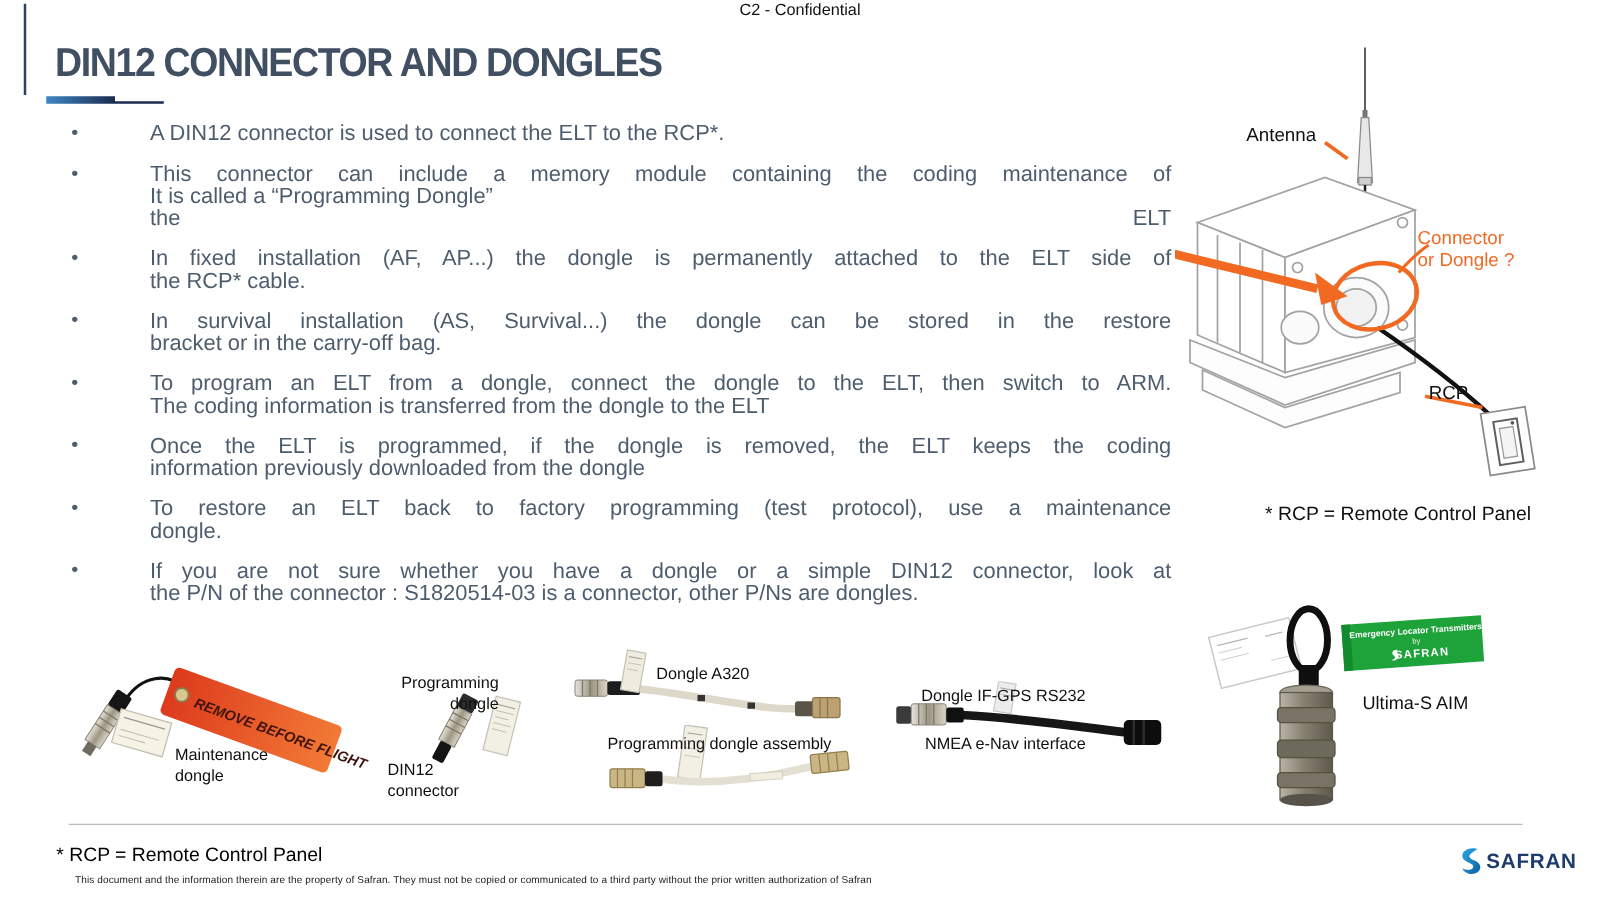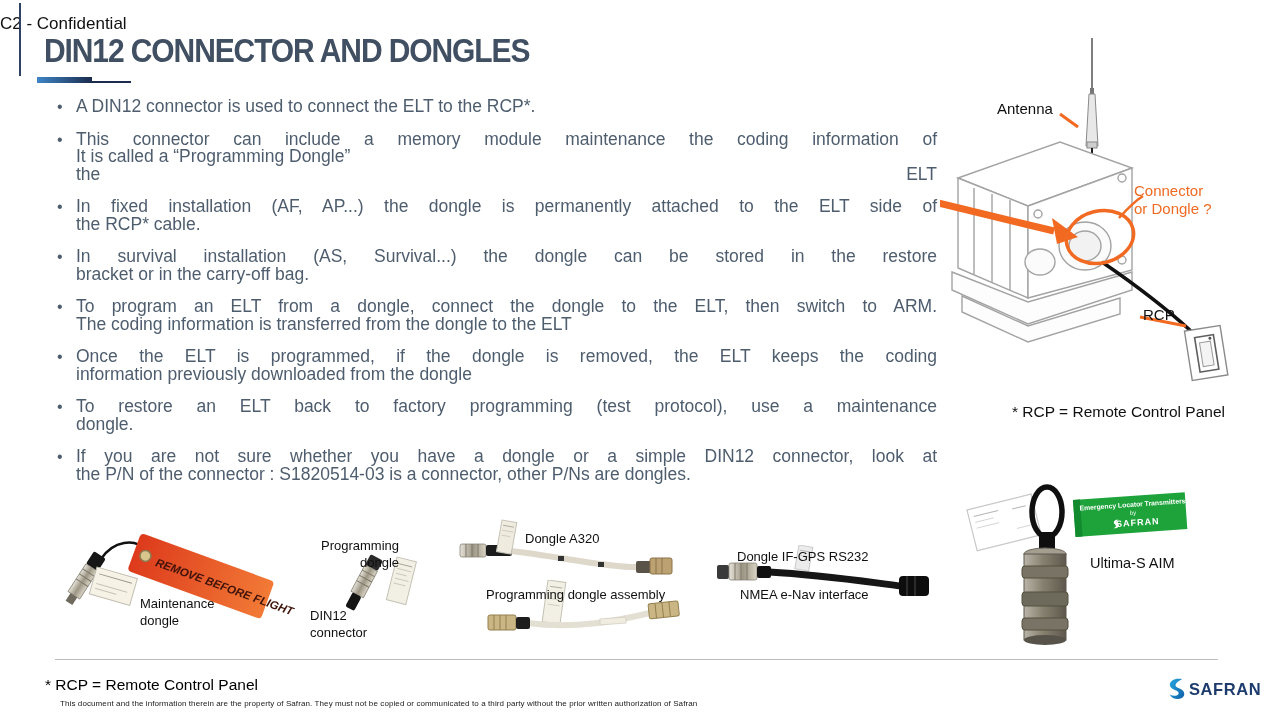--- a/index.html
+++ b/index.html
@@ -1,34 +1,34 @@
 <!DOCTYPE html>
 <html><head>
 <meta charset="utf-8">
 <style>
   html,body{margin:0;padding:0;background:#9a9a9a;}
   .slide{position:relative;width:1280px;height:720px;background:#ffffff;overflow:hidden;
          font-family:"Liberation Sans",sans-serif;}
   
-  .confidential{position:absolute;top:14px;left:0;width:100%;
-                font-size:17px;color:#111;}
+  .confidential{position:absolute;top:0;left:0;width:100%;text-align:center;
+                font-size:13px;color:#111;}
   .left-rule{position:absolute;left:19px;top:3px;width:2px;height:73px;background:#2e4264;}
   .title{position:absolute;left:44px;top:33px;margin:0;font-size:30px;font-weight:bold;
          color:#414f63;letter-spacing:-1.1px;white-space:nowrap;
          transform:scaleY(1.08);transform-origin:left top;}
   .accent-bar{position:absolute;left:37px;top:77px;width:94px;height:6px;}
   .accent-thick{position:absolute;left:0;top:0;width:55px;height:6px;
                 background:linear-gradient(to right,#3e86c6,#1b2b4d);}
   .accent-thin{position:absolute;left:55px;bottom:0;width:39px;height:2px;background:#1b2b4d;}
   
   .bullets{position:absolute;left:55px;top:98px;width:882px;margin:0;padding:0;list-style:none;
            font-size:17.5px;line-height:17.5px;color:#4e5d6e;}
   .bullets li{position:relative;padding-left:21px;margin-bottom:15px;}
   .bullets .marker{position:absolute;left:2px;top:0;font-size:16px;}
-  .bline{min-height:17.5px;white-space:normal;}
+  .bline{min-height:17.5px;white-space:normal;margin-left:44px;}
   .bline.justify{text-align:justify;text-align-last:justify;}
   
   .diagram{position:absolute;left:940px;top:30px;width:335px;height:400px;}
   .diagram svg{position:absolute;left:0;top:0;}
   .dg-label{position:absolute;font-size:15px;color:#101010;white-space:nowrap;}
   .dg-label.orange{color:#ee6b23;line-height:18px;}
   .antenna-label{left:57px;top:70px;}
   .connector-label{left:194px;top:152px;}
   .rcp-label{left:167px;top:276px;margin-left:36px;}
   .rcp-note{position:absolute;left:1012px;top:403px;font-size:15.5px;color:#101010;}
@@ -62,21 +62,21 @@
     <div class="accent-thin"></div>
   </div>
 
   <ul class="bullets" id="bullet-list">
       <li>
         <span class="marker">•</span>
         <div class="bline">A DIN12 connector is used to connect the ELT to the RCP*.</div>
       </li>
       <li>
         <span class="marker">•</span>
-        <div class="bline justify">This connector can include a memory module maintenance the coding information of</div>
+        <div class="bline justify">This connector can include a memory module containing the coding maintenance of</div>
         <div class="bline">It is called a “Programming Dongle”</div>
         <div class="bline justify">the ELT</div>
       </li>
       <li>
         <span class="marker">•</span>
         <div class="bline justify">In fixed installation (AF, AP...) the dongle is permanently attached to the ELT side of</div>
         <div class="bline">the RCP* cable.</div>
       </li>
       <li>
         <span class="marker">•</span>

